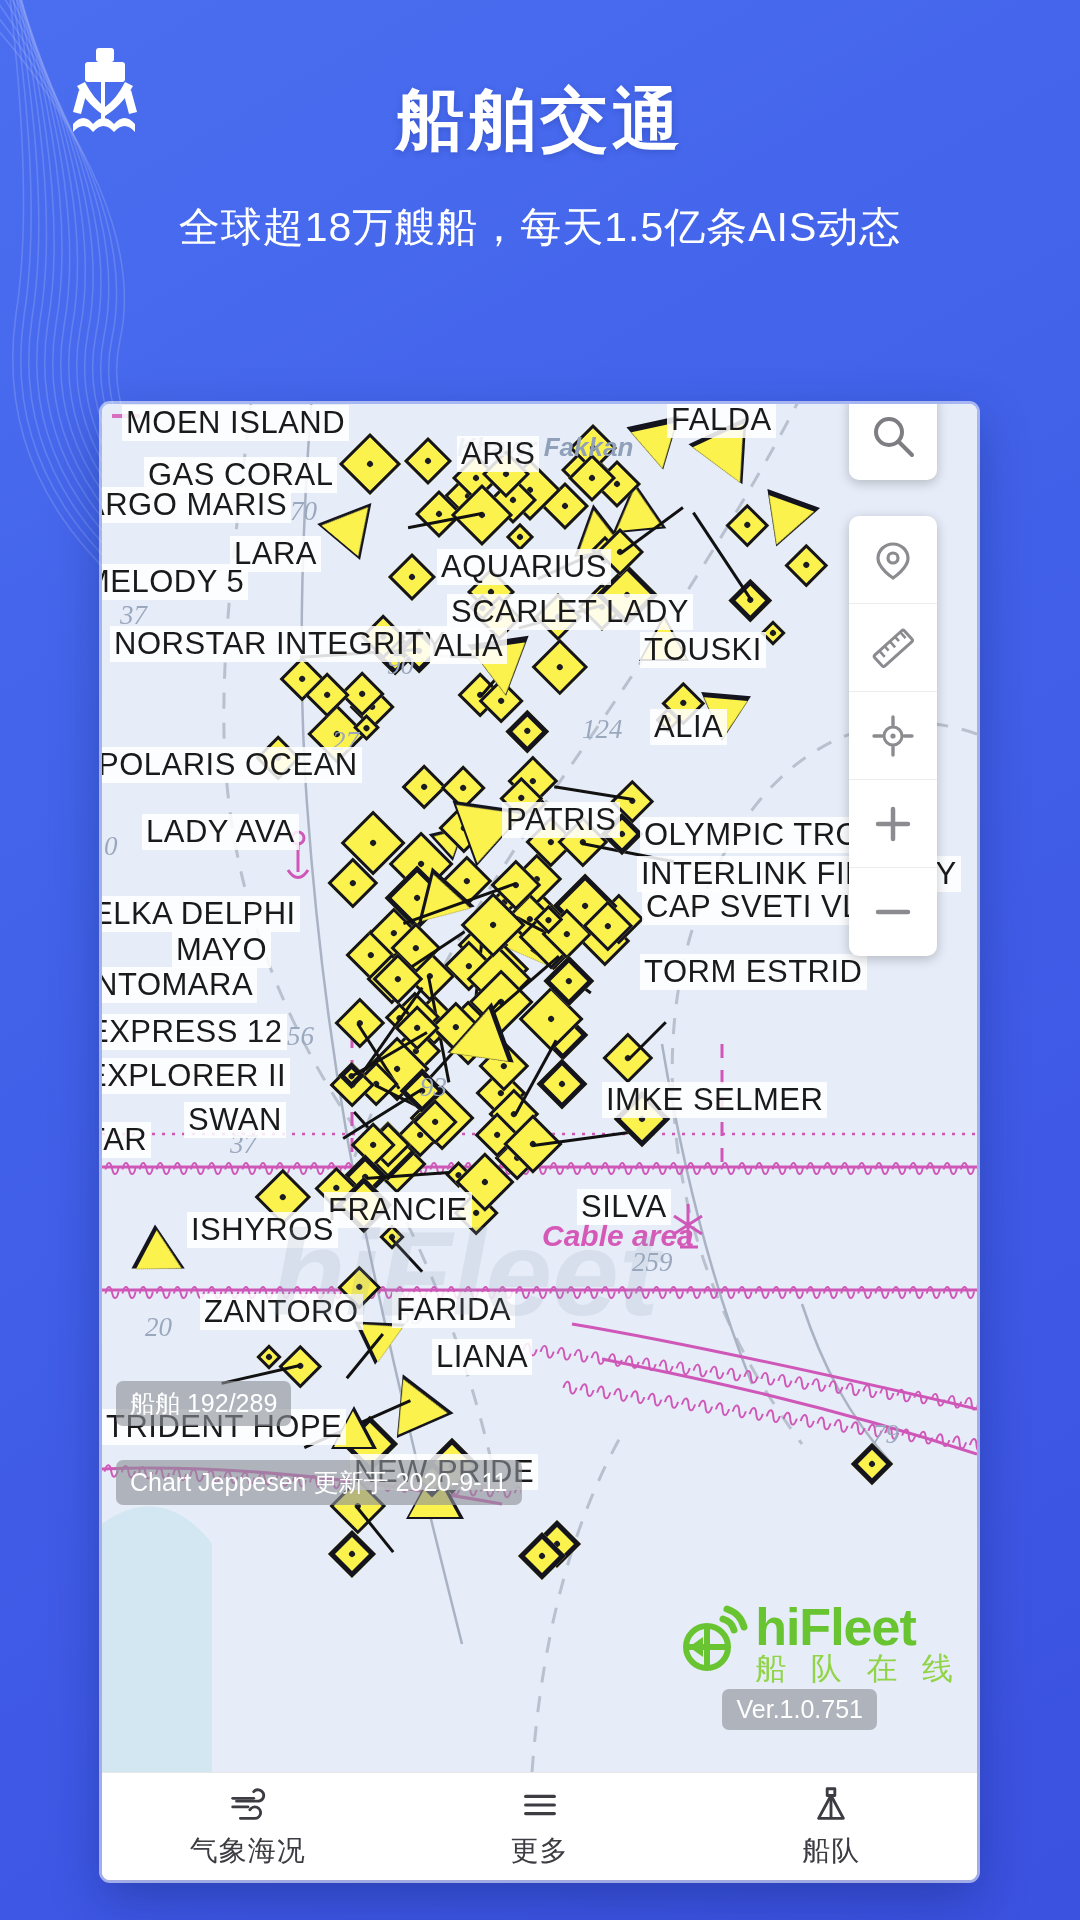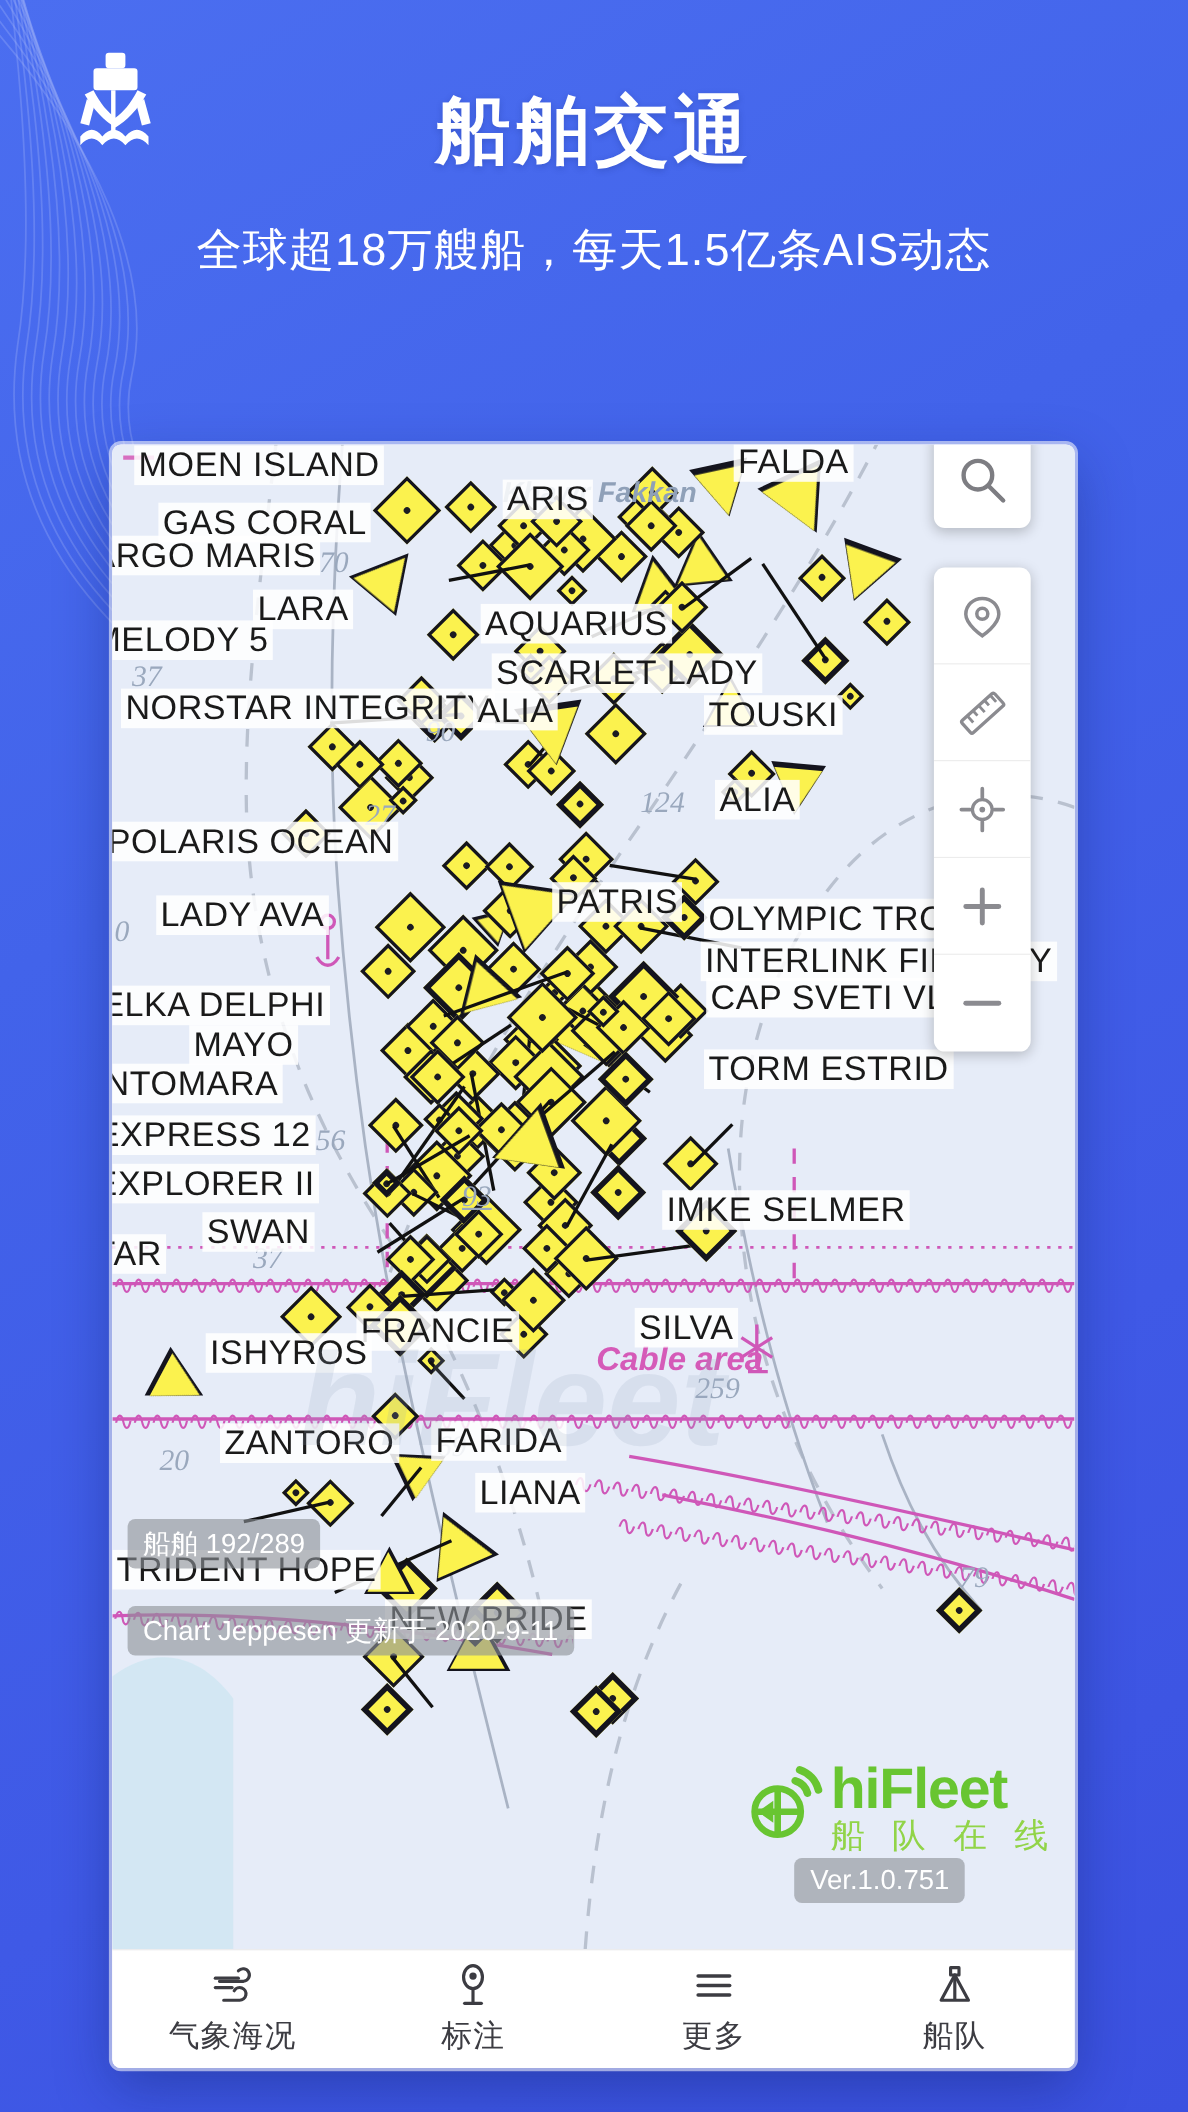--- a/index.html
+++ b/index.html
@@ -679,21 +679,21 @@
       </div>
 
     <div id="depth-layer">
         <div class="depth-num" style="left: 188px; top: 92px;">70</div>
         <div class="depth-num" style="left: 18px; top: 196px;">37</div>
         <div class="depth-num" style="left: 285px; top: 246px;">90</div>
         <div class="depth-num" style="left: 230px; top: 322px;">27</div>
         <div class="depth-num" style="left: 480px; top: 310px;">124</div>
         <div class="depth-num" style="left: 2px; top: 427px;">0</div>
         <div class="depth-num" style="left: 185px; top: 617px;">56</div>
-        <div class="depth-num" style="left: 318px; top: 668px; text-decoration: underline;">93</div>
+        <div class="depth-num" style="left: 318px; top: 668px;">93</div>
         <div class="depth-num" style="left: 128px; top: 725px;">37</div>
         <div class="depth-num" style="left: 530px; top: 843px;">259</div>
         <div class="depth-num" style="left: 295px; top: 896px;">69</div>
         <div class="depth-num" style="left: 10px; top: 908px; margin-left: 33px;">20</div>
         <div class="depth-num" style="left: 770px; top: 1015px;">79</div>
       </div>
 
     <div id="chart-text-layer">
         <div class="chart-text" style="left: 355px; top: 28px; text-align: right;">Khawr Fakkan</div>
         <div class="chart-text" style="left: 440px; top: 815px; color: rgb(213, 90, 184); font-size: 30px;">Cable area</div>
@@ -810,31 +810,20 @@
           <path d="M6 15 L28 15"></path>
           <path d="M6 24 L22 24"></path>
           <path d="M28 8 a6 6 0 1 1 5 10 L10 18" stroke-width="3"></path>
           <path d="M24 27 a6 6 0 1 1 5 9 L14 36"></path>
         </g>
       </svg>
       <div class="nav-label">气象海况</div>
     </div>
 
 
-    <div class="nav-item">
-      <svg class="nav-ico" viewBox="0 0 44 44">
-        <g fill="none" stroke="#3c3c42" stroke-width="3">
-          <ellipse cx="22" cy="14" rx="9" ry="11"></ellipse>
-          <circle cx="22" cy="13" r="3.5" fill="#3c3c42" stroke="none"></circle>
-          <path d="M22 25 L22 38" stroke-linecap="round"></path>
-          <path d="M14 39 L30 39" stroke-linecap="round"></path>
-        </g>
-      </svg>
-      <div class="nav-label">标注</div>
-    </div>
 
     <div class="nav-item">
       <svg class="nav-ico" viewBox="0 0 44 44">
         <g stroke="#3c3c42" stroke-width="3.4" stroke-linecap="round">
           <path d="M7 13 L37 13"></path>
             <path d="M7 22 L37 22"></path>
             <path d="M7 31 L37 31"></path>
         </g>
       </svg>
       <div class="nav-label">更多</div>

